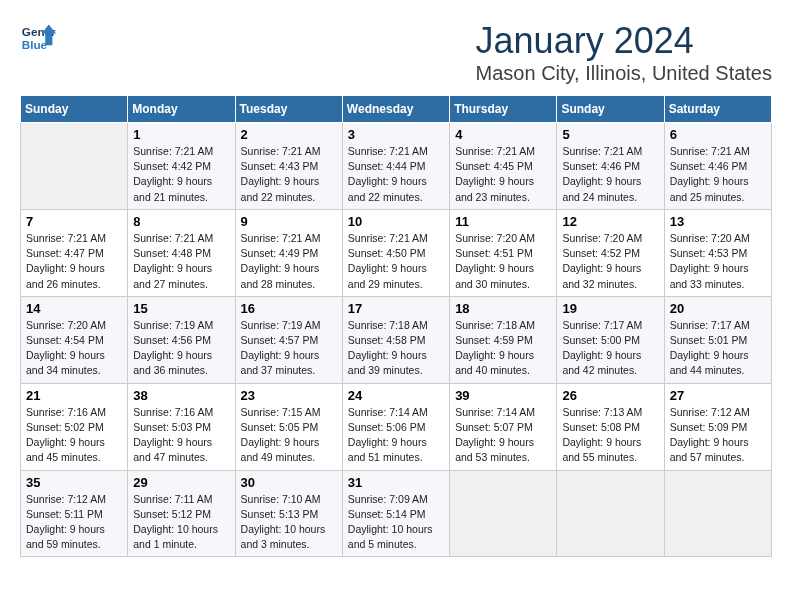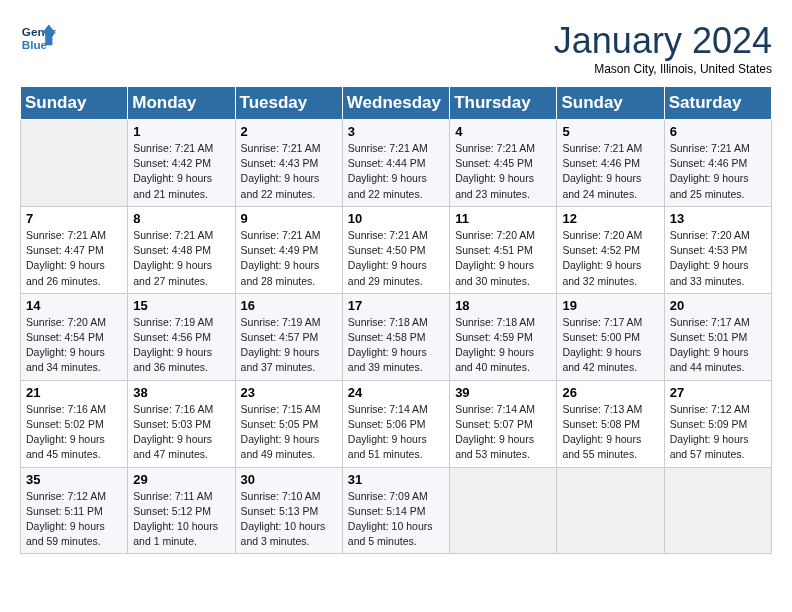--- a/index.html
+++ b/index.html
@@ -19,42 +19,42 @@
     .logo {
       display: flex;
       align-items: center;
       gap: 4px;
     }
     .logo-icon {
       width: 36px;
       height: 36px;
     }
     .title-area {
-      text-align: right;
+      text-align: left;
     }
     .month-title {
       font-size: 36px;
       color: #1a3a5c;
       font-weight: normal;
     }
     .location {
-      font-size: 12px;
-      color: #000000;
+      font-size: 20px;
+      color: #404040;
     }
     table {
       width: 100%;
       border-collapse: collapse;
       font-size: 11px;
     }
     thead th {
       background-color: #2e6da4;
       color: #fff;
       padding: 6px 4px;
       text-align: left;
-      font-size: 17px;
+      font-size: 12px;
       font-weight: bold;
       border: 1px solid #fff;
     }
     tbody td {
       border: 1px solid #ccc;
       vertical-align: top;
       padding: 4px 5px;
       min-height: 80px;
       width: 107px;
     }

